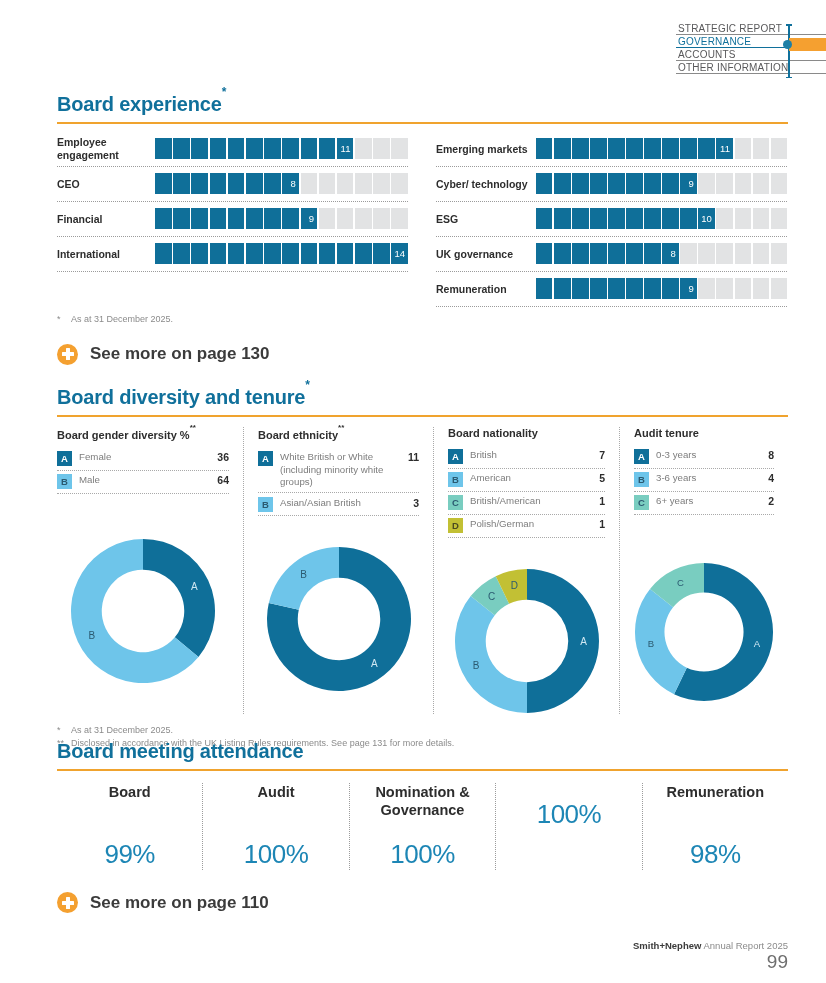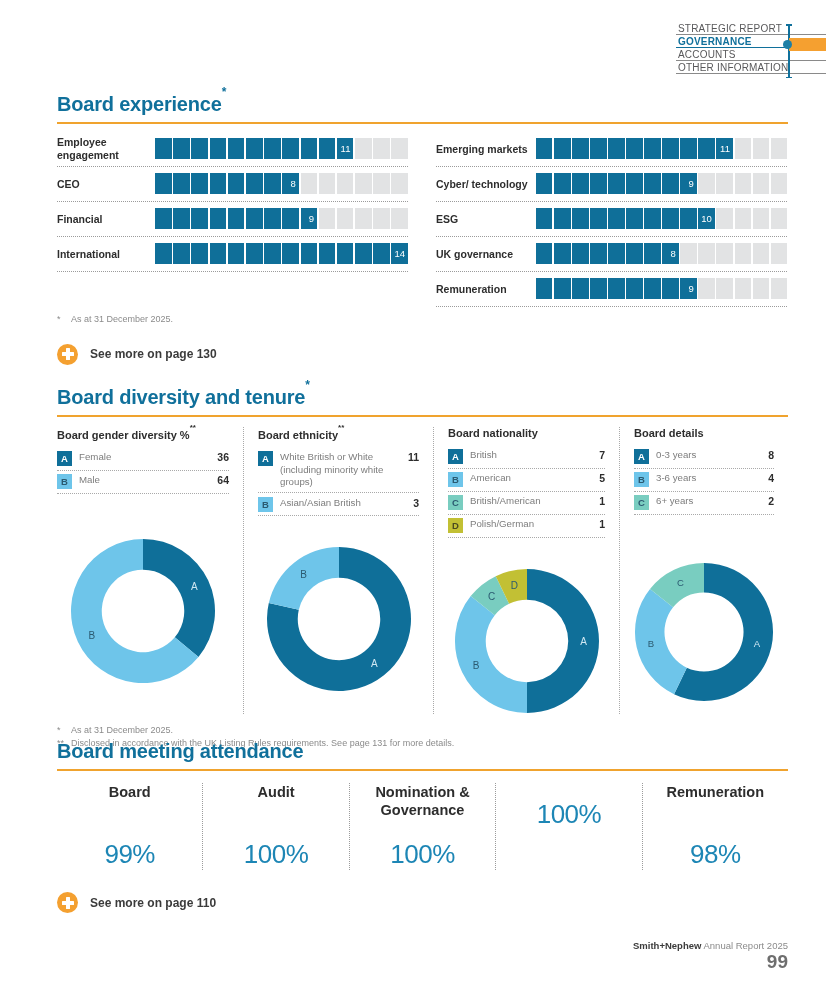--- a/index.html
+++ b/index.html
@@ -17,21 +17,21 @@
   .sec-nav-row {
     position: relative;
     border-bottom: 1px solid #8a8a8a;
     padding: 1px 0 1px 2px;
     font-size: 10px;
     letter-spacing: .2px;
     color: #58585a;
     line-height: 11px;
     height: 13px;
   }
-  .sec-nav-row.active { color: #10709b; font-weight: bold; border-bottom: 1.4px solid #10709b; }
+  .sec-nav-row.active { color: #10709b; font-weight: normal; border-bottom: 1.4px solid #10709b; }
   .nav-rail {
     position: absolute; left: 788px; top: 24px;
     width: 1.5px; height: 54px; background: #10709b;
   }
   .nav-rail:before, .nav-rail:after {
     content:""; position:absolute; left:-2px; width:5.5px; height:1.5px; background:#10709b;
   }
   .nav-rail:before { top: 0; }
   .nav-rail:after  { bottom: 0; }
   .nav-bar-orange {
@@ -84,21 +84,21 @@
   .seemore { display: flex; align-items: center; gap: 12px; }
   .plus-icon {
     width: 21px; height: 21px; border-radius: 50%; background: #f4a030;
     position: relative; flex: 0 0 21px;
   }
   .plus-icon:before, .plus-icon:after {
     content: ""; position: absolute; background: #fff; border-radius:.5px;
   }
   .plus-icon:before { left: 50%; top: 4.5px; width: 4px; height: 12px; margin-left: -2px; }
   .plus-icon:after  { top: 50%; left: 4.5px; height: 4px; width: 12px; margin-top: -2px; }
-  .seemore-text { font-size: 12px; font-weight: bold; color: #3b3b3b; }
+  .seemore-text { font-size: 17px; font-weight: bold; color: #3b3b3b; }
 
   
   #board-diversity { position: absolute; left: 57px; top: 385px; width: 731px; }
   #board-diversity .rule-orange { margin-top: 6px; }
   .div-grid { display: flex; margin-top: 10px; }
   .div-col { position: relative; padding-right: 14px; }
   .div-col + .div-col { padding-left: 14px; border-left: 1.3px dotted #a9a9a9; }
   .div-col.c1 { width: 186px; }
   .div-col.c2 { width: 190px; }
   .div-col.c3 { width: 186px; }
@@ -137,21 +137,21 @@
     font-size: 14.5px; font-weight: bold; color: #2d2d2d; line-height: 18px;
     min-height: 40px;
   }
   .att-val { font-size: 26px; color: #1d86b5; margin-top: 16px; letter-spacing: -.5px; }
 
   
   #page-footer { position: absolute; left: 57px; top: 940px; width: 731px; }
   .foot-line { display: flex; justify-content: space-between; align-items: flex-end; flex-direction: column; }
   .foot-left { font-size: 9.5px; color: #8b8b8b; }
   .foot-left b { color: #3b3b3b; }
-  .foot-page { font-size: 19px; color: #6e6e6e; font-weight: bold; }
+  .foot-page { font-size: 19px; color: #6e6e6e; }
 </style>
 </head>
 <body>
 
 <div class="sec-nav" id="sec-nav">
     <div class="sec-nav-row"><span>STRATEGIC REPORT</span></div>
     <div class="sec-nav-row active"><span>GOVERNANCE</span></div>
     <div class="sec-nav-row"><span>ACCOUNTS</span></div>
     <div class="sec-nav-row"><span>OTHER INFORMATION</span></div>
   </div>
@@ -445,21 +445,21 @@
             <path d="M 73 145 A 72 72 0 0 1 16.708133262301843 28.108734266171197 L 40.75336050560611 47.284163122336544 A 41.245 41.245 0 0 0 73 114.245 Z" fill="#6ec5ea"></path>
             <text x="21.984890277195277" y="101.06758201818394" text-anchor="middle" font-size="10" font-family="&quot;Liberation Sans&quot;, sans-serif" fill="#2b5a70">B</text>
             <path d="M 16.708133262301843 28.108734266171197 A 72 72 0 0 1 41.760370783535805 8.13024151102583 L 55.10446518009631 35.83953904336473 A 41.245 41.245 0 0 0 40.75336050560611 47.284163122336544 Z" fill="#79cdc0"></path>
             <text x="37.69644869425385" y="32.230746883953984" text-anchor="middle" font-size="10" font-family="&quot;Liberation Sans&quot;, sans-serif" fill="#2b5a70">C</text>
             <path d="M 41.760370783535805 8.13024151102583 A 72 72 0 0 1 72.99999999999999 1 L 72.99999999999999 31.755000000000003 A 41.245 41.245 0 0 0 55.10446518009631 35.83953904336473 Z" fill="#c2c034"></path>
             <text x="60.400308417058575" y="21.29714429248469" text-anchor="middle" font-size="10" font-family="&quot;Liberation Sans&quot;, sans-serif" fill="#2b5a70">D</text>
           </svg>
         </div>
       </div>
       <div class="div-col c4">
-        <div class="div-title">Board details</div>
+        <div class="div-title">Audit tenure</div>
         <div class="lg-row">
           <span class="lg-key dark">A</span>
           <span class="lg-label">0-3 years</span>
           <span class="lg-val">8</span>
         </div>
         <div class="lg-row">
           <span class="lg-key light">B</span>
           <span class="lg-label">3-6 years</span>
           <span class="lg-val">4</span>
         </div>

